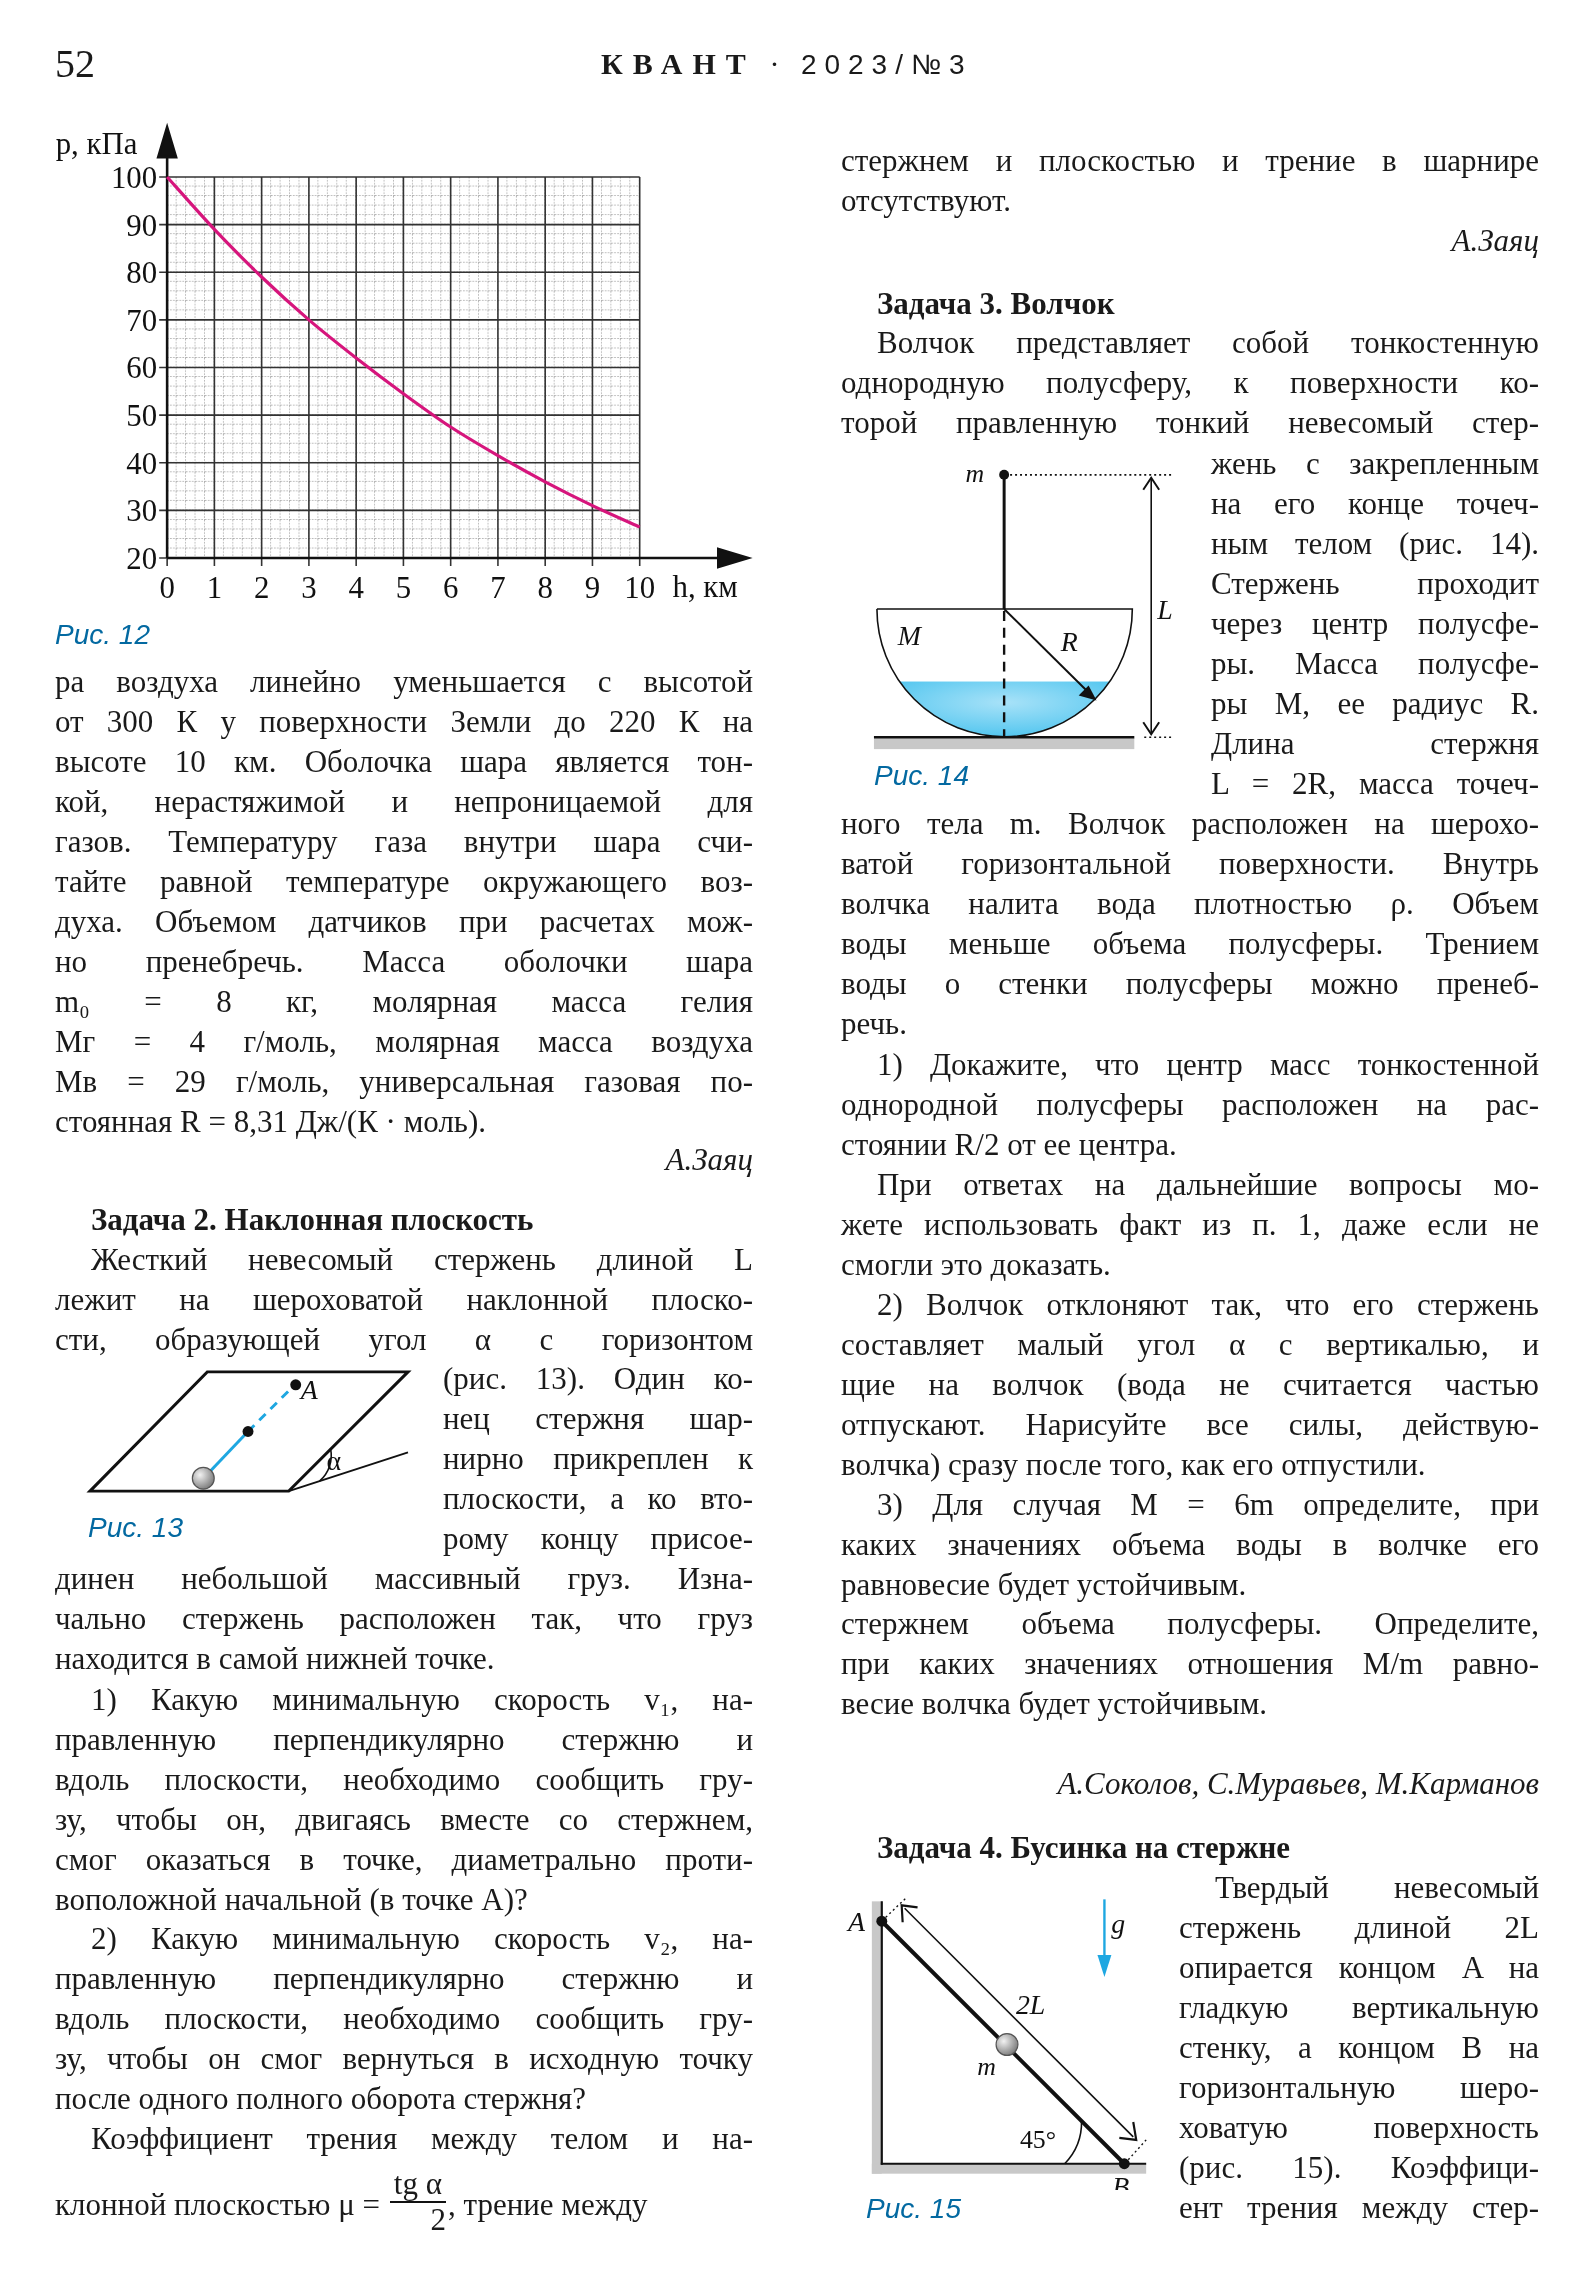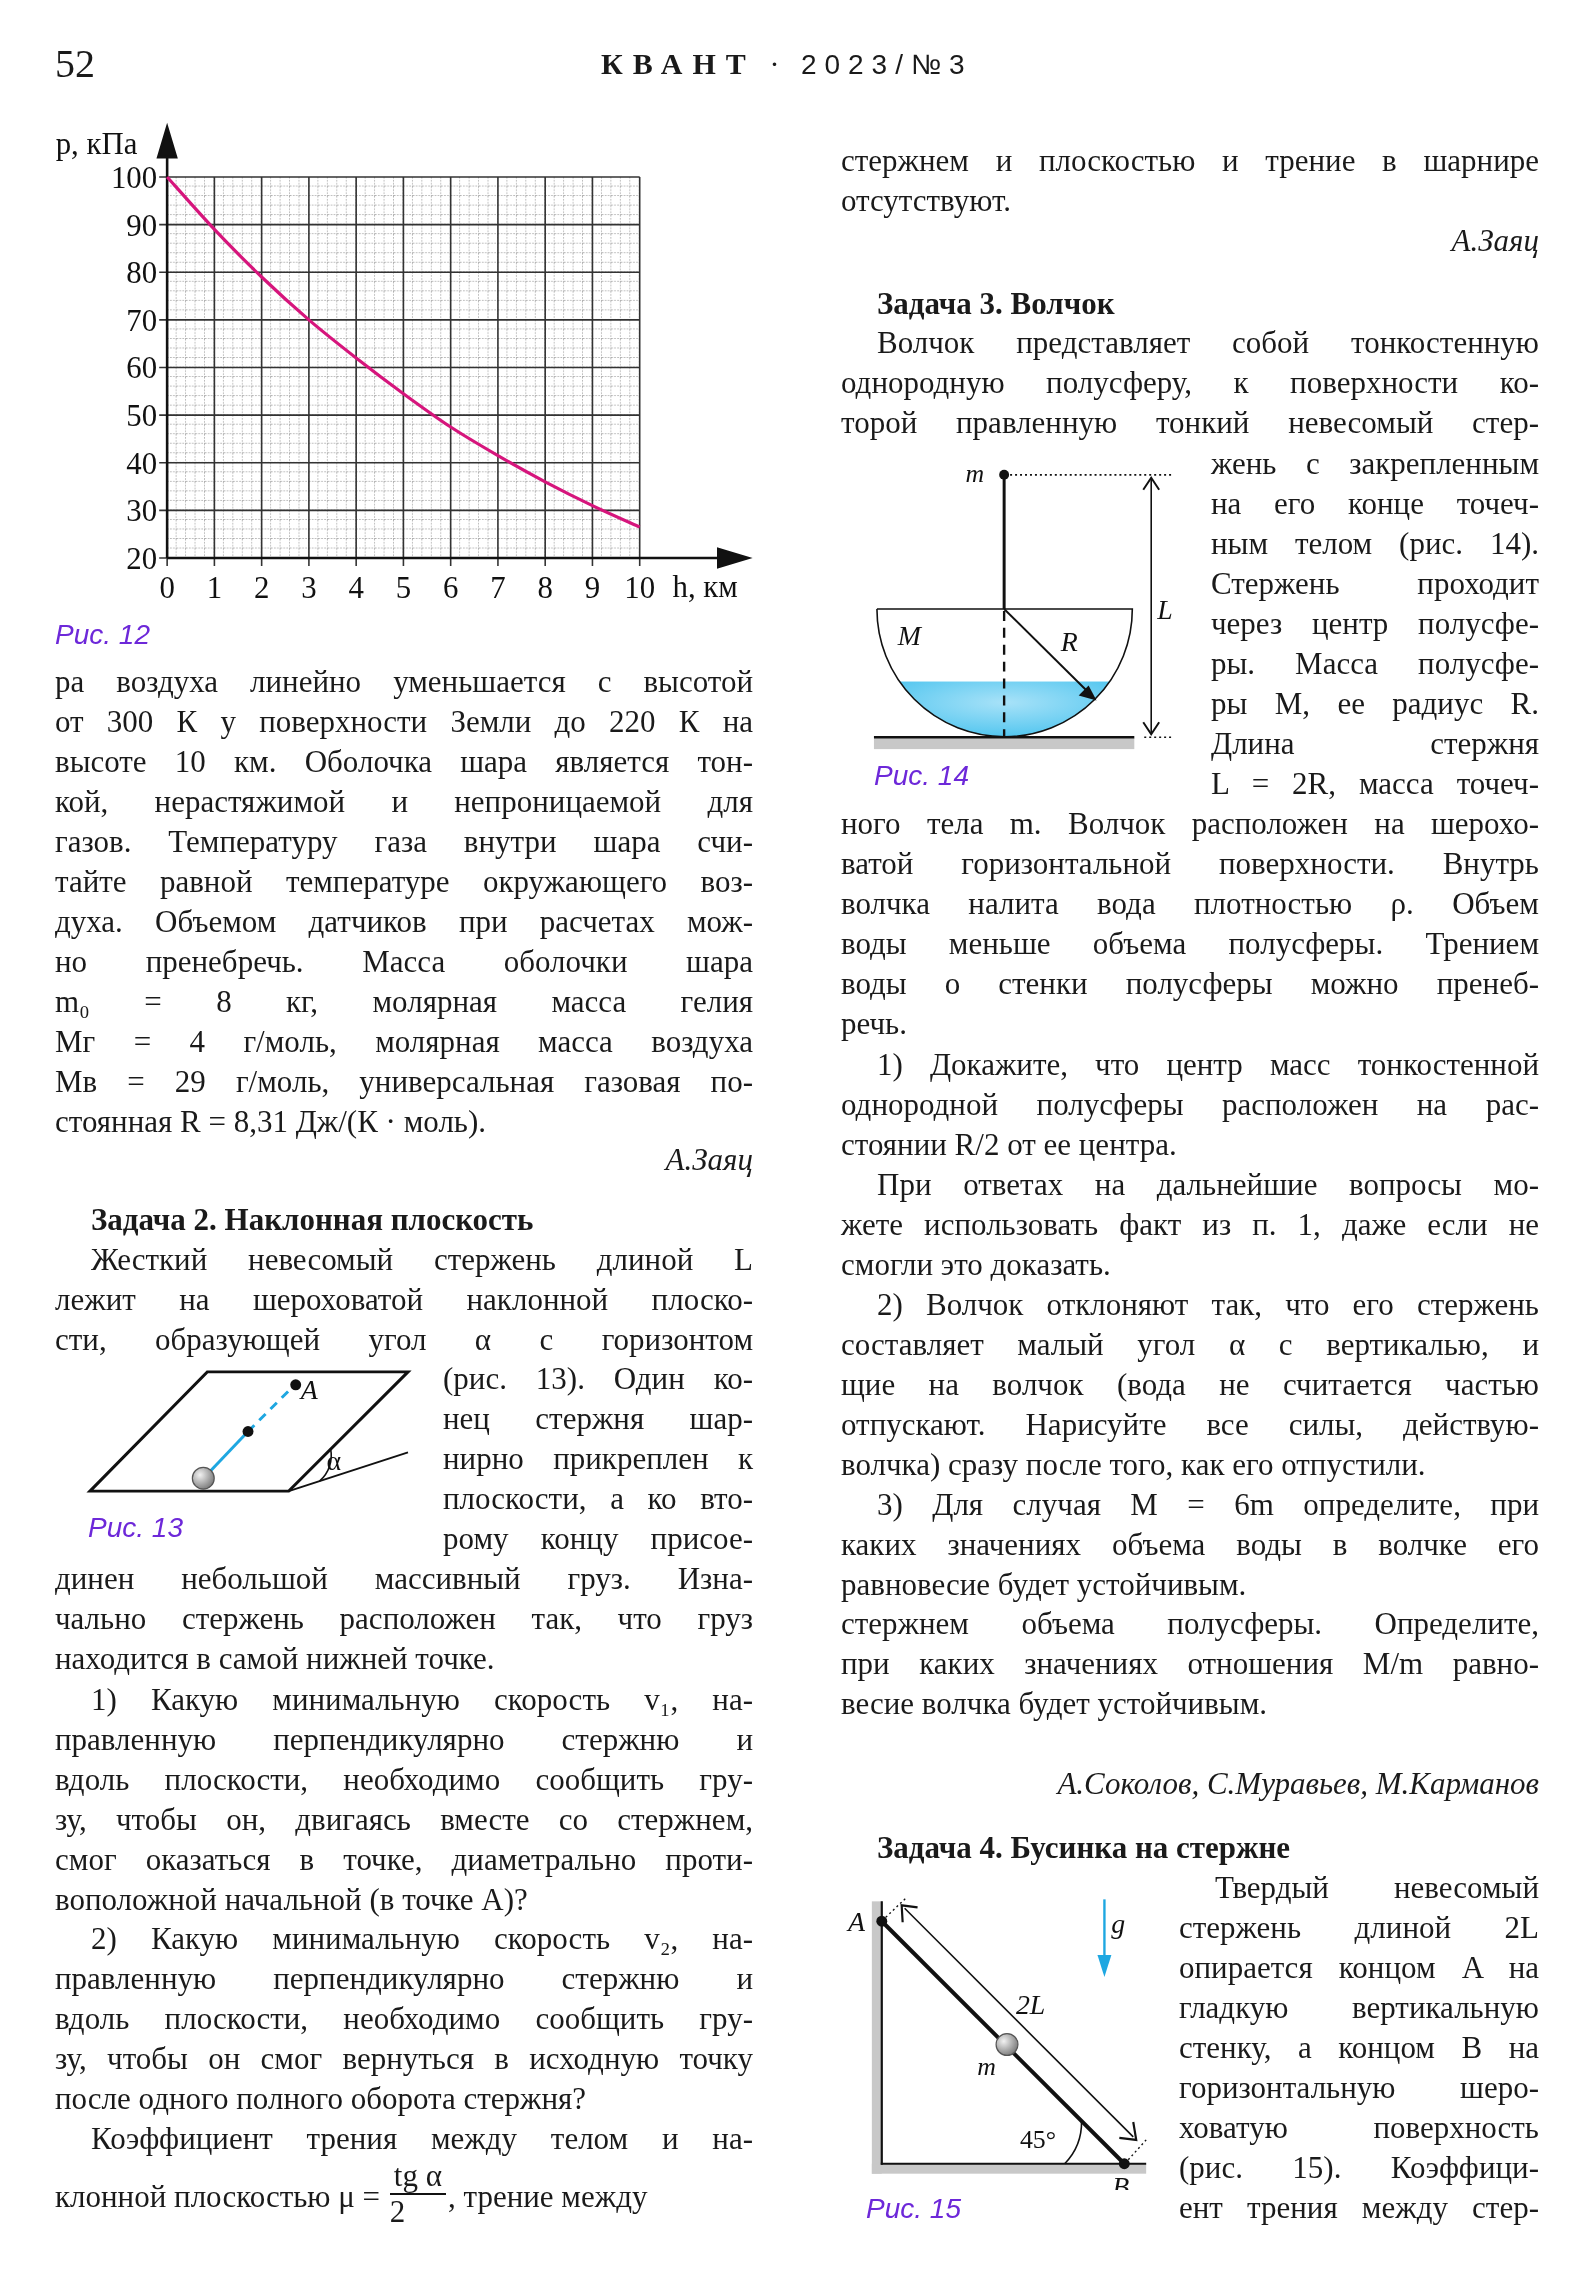--- a/index.html
+++ b/index.html
@@ -14,21 +14,21 @@
 
   .col { position: absolute; font-size: 31px; line-height: 40px; }
   .col-left { left: 55px; width: 698px; }
   .col-right { left: 841px; width: 698px; }
   .ln { display: block; text-align: justify; text-align-last: justify; white-space: nowrap; height: 40px; overflow: visible; }
   .ln.last { text-align-last: left; }
   .ln.ind { padding-left: 36px; }
   .ln.right { text-align: right; text-align-last: right; font-style: italic; }
   .ln.head { font-weight: bold; text-align-last: left; padding-left: 36px; }
 
-  .caption { font-family: "Liberation Sans", "DejaVu Sans", sans-serif; font-style: italic; font-size: 28px; color: #6d28d9; }
+  .caption { font-family: "Liberation Sans", "DejaVu Sans", sans-serif; font-style: italic; font-size: 28px; color: #0369a1; }
 
   svg text { font-family: "Liberation Serif", "DejaVu Serif", serif; }
 </style>
 </head>
 <body>
 
 <div class="abs page-num">52</div>
 <div class="abs running-head">
   <span class="mag">КВАНТ</span>
   <span class="dot">·</span>
@@ -173,21 +173,21 @@
     <span class="ln">правленную перпендикулярно стержню и</span>
     <span class="ln">вдоль плоскости, необходимо сообщить гру-</span>
     <span class="ln">зу, чтобы он смог вернуться в исходную точку</span>
     <span class="ln last">после одного полного оборота стержня?</span>
   </div>
 <div class="col col-left" style="top:2119px">
   <span class="ln ind">Коэффициент трения между телом и на-</span>
 </div>
 <div class="abs" style="left:55px;top:2165px;width:698px;height:60px;font-size:31px;line-height:40px;white-space:nowrap">
   <span>клонной плоскостью μ =</span>
-  <span style="display:inline-block;vertical-align:middle;text-align:left;margin:0 2px;position:relative;top:-6px">
+  <span style="display:inline-block;vertical-align:middle;text-align:right;margin:8px 2px;position:relative;top:-6px">
     <span style="display:block;border-bottom:2px solid #111;line-height:34px;padding:0 4px">tg α</span>
     <span style="display:block;line-height:34px">2</span>
   </span><span>, трение между</span>
 </div>
 
 <div class="col col-right" style="top:141px" id="r-task2-tail">
     <span class="ln">стержнем и плоскостью и трение в шарнире</span>
     <span class="ln last">отсутствуют.</span>
   </div>
 <div class="col col-right" style="top:221px">

